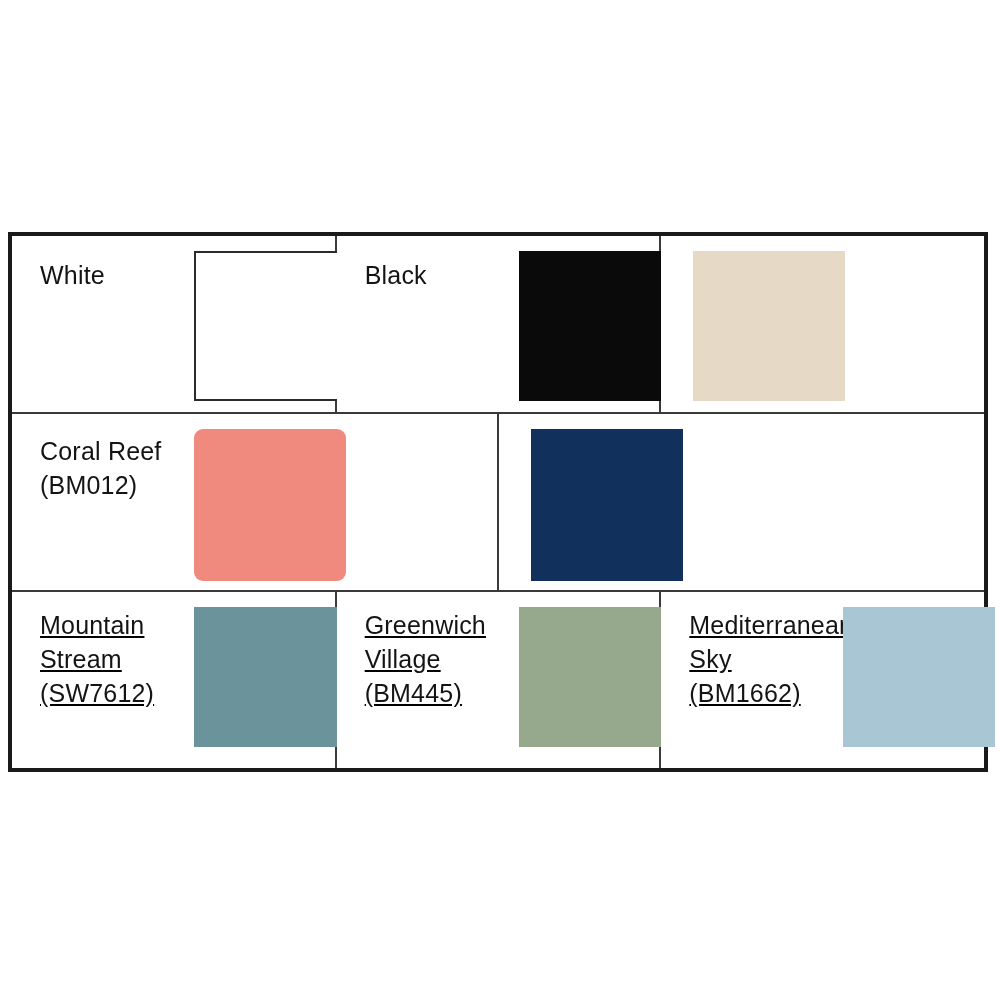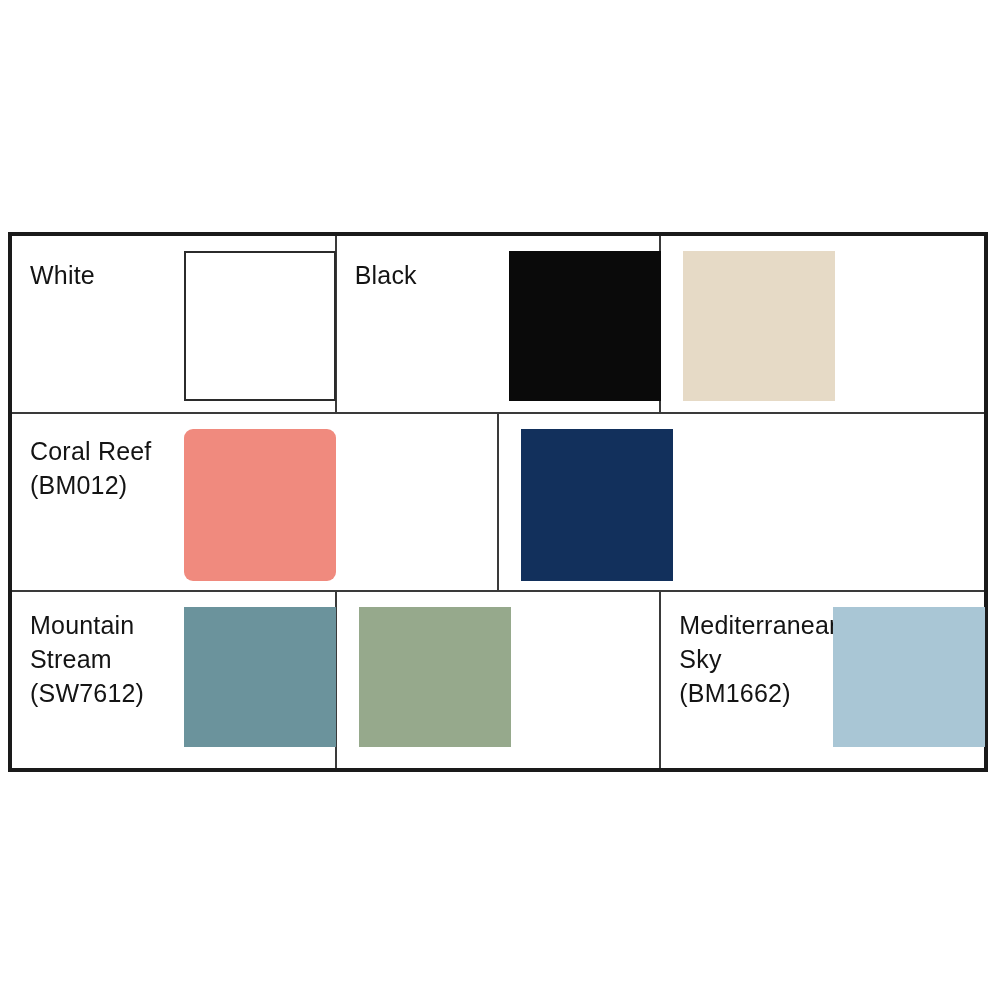--- a/index.html
+++ b/index.html
@@ -34,32 +34,33 @@
   }
 
   .palette-row {
     display: flex;
     flex: 1 1 0;
     min-height: 0;
     border-bottom: 2px solid #3a3a3a;
   }
   .palette-row:last-child {
     border-bottom: none;
+    text-decoration: underline;
   }
 
   .palette-cell {
     position: relative;
     flex: 1 1 0;
     min-width: 0;
     border-right: 2px solid #3a3a3a;
     display: flex;
     flex-direction: row;
     align-items: flex-start;
     box-sizing: border-box;
-    padding: 12px 0 12px 18px;
+    padding: 12px 0 12px 28px;
     background: #ffffff;
   }
   .palette-cell:last-child {
     border-right: none;
   }
 
   .cell-label {
     flex: 0 0 auto;
     width: 150px;
     font-size: 25px;
@@ -156,20 +157,23 @@
       <div class="palette-cell">
         <div class="cell-label">Mountain
 Stream
 (SW7612)</div>
         <div class="swatch-holder">
           <div class="swatch" style="background-color: rgb(107, 147, 156);"></div>
         </div>
       </div>
 
       <div class="palette-cell">
+        <div class="cell-label">Greenwich
+Village
+(BM445)</div>
         <div class="swatch-holder">
           <div class="swatch" style="background-color: rgb(150, 169, 140);"></div>
         </div>
       </div>
 
       <div class="palette-cell">
         <div class="cell-label">Mediterranean
 Sky
 (BM1662)</div>
         <div class="swatch-holder">

